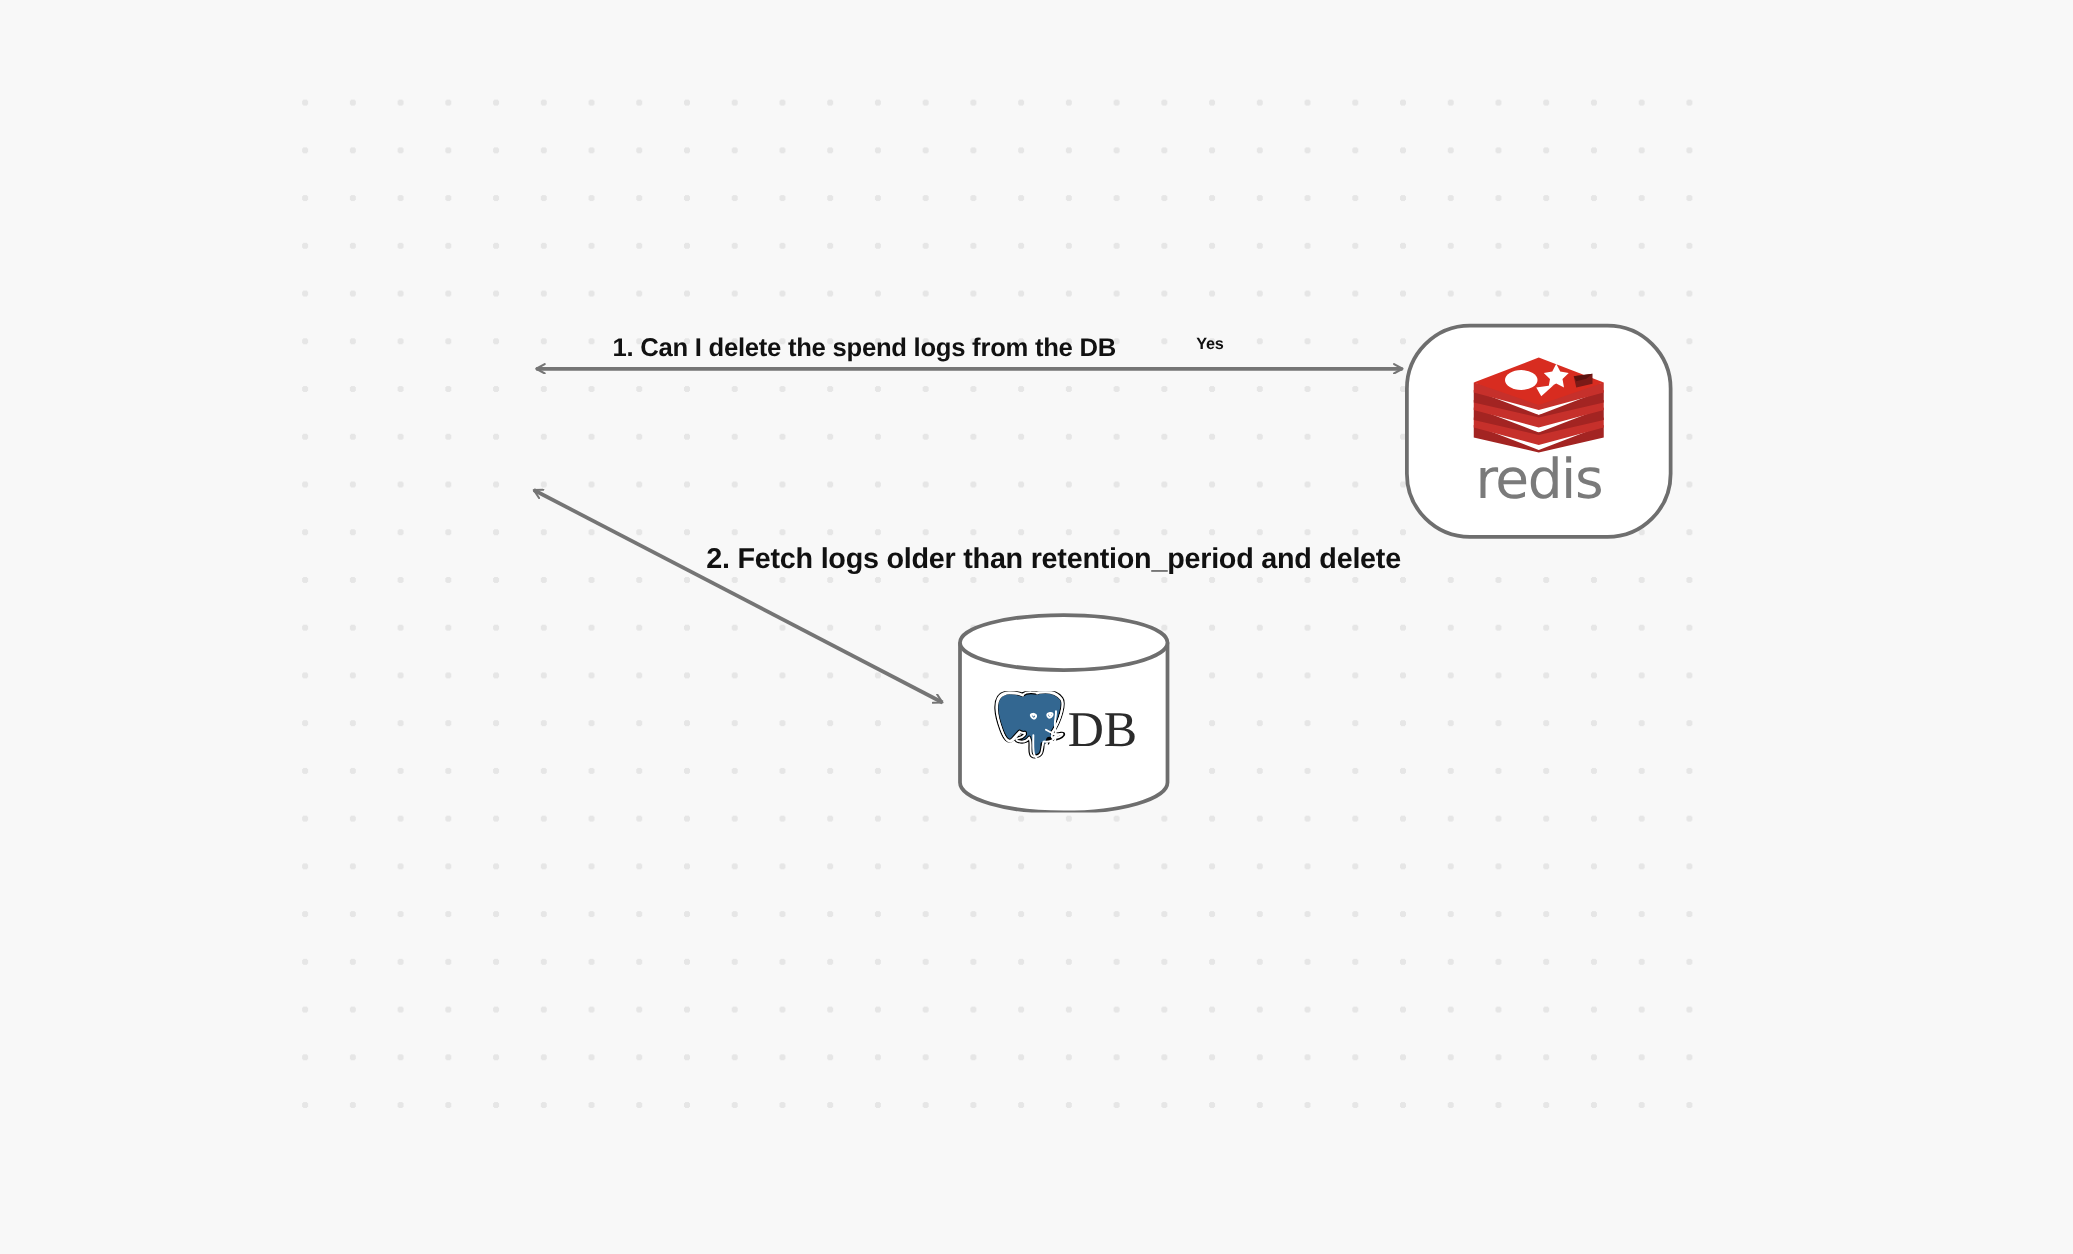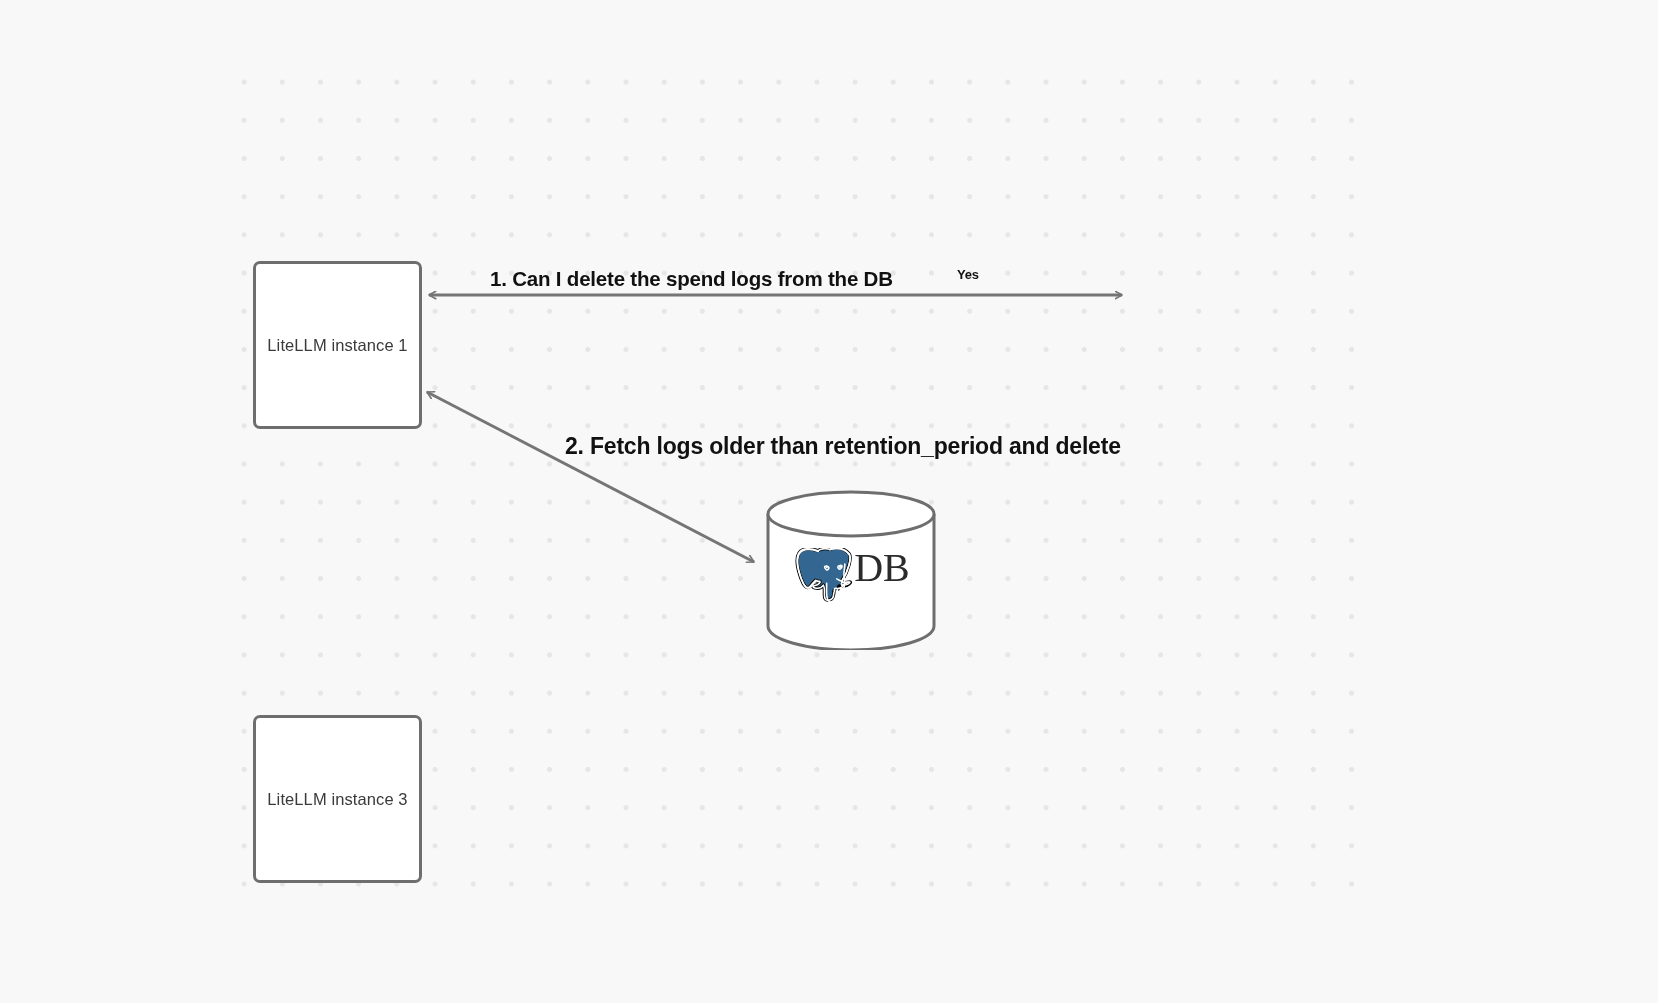--- a/index.html
+++ b/index.html
@@ -99,20 +99,21 @@
     height: 160px;
   }
   #node-db .db-svg { position: absolute; left: 0; top: 0; }
   #node-db .db-content {
     position: absolute;
     left: 0;
     top: 58px;
     width: 172px;
     height: 72px;
     display: flex;
+    align-items: center;
     justify-content: center;
   }
   #node-db .db-text {
     font-size: 40px;
     color: #2b2b2b;
     font-family: "Liberation Serif", serif;
     letter-spacing: 0px;
     line-height: 1;
   }
 
@@ -175,29 +176,50 @@
       <line x1="415" y1="392" x2="742" y2="562" stroke="#757575" stroke-width="3" marker-start="url(#arrow-start)" marker-end="url(#arrow-end)"></line>
     </g>
   </svg>
 
   <div class="edge-label" id="edge-label-1">1.  Can I delete the spend logs from the DB</div>
 
   <div class="edge-label" id="edge-label-yes">Yes</div>
 
   <div class="edge-label" id="edge-label-2">2.  Fetch logs older than retention_period and delete</div>
 
-  <div class="node-box" id="node-litellm-1">
-    <span class="node-label">LiteLLM instance 1</span>
+
+
+
+  <div id="node-redis">
+    <div class="redis-logo">
+      <svg width="112" height="80" viewBox="0 0 112 80">
+
+        <path d="M4 56 L56 76 L108 56 L108 66 L56 78 L4 66 Z" fill="#a32422"></path>
+        <path d="M4 50 L56 62 L108 50 L108 58 L56 72 L4 58 Z" fill="#c6302b"></path>
+
+        <path d="M4 42 L56 62 L108 42 L108 52 L56 64 L4 52 Z" fill="#a32422"></path>
+        <path d="M4 36 L56 48 L108 36 L108 44 L56 58 L4 44 Z" fill="#c6302b"></path>
+
+        <path d="M4 28 L56 48 L108 28 L108 38 L56 50 L4 38 Z" fill="#a32422"></path>
+        <path d="M4 22 L56 34 L108 22 L108 30 L56 44 L4 30 Z" fill="#c6302b"></path>
+
+        <path d="M4 22 L56 2 L108 22 L56 40 Z" fill="#d82c20"></path>
+
+        <ellipse cx="42" cy="20" rx="13" ry="8" fill="#ffffff"></ellipse>
+
+        <path d="M70 7 L73.2 13.2 L80 14.3 L75 19.1 L76.2 26 L70 22.8 L63.8 26 L65 19.1 L60 14.3 L66.8 13.2 Z" fill="#ffffff"></path>
+
+        <path d="M54 26 L68 24 L58 33 Z" fill="#ffffff"></path>
+
+        <path d="M84 17 L99 15 L99 23 L86 26 Z" fill="#7b1a17"></path>
+        <path d="M84 17 L99 15 L94 19 L86 21 Z" fill="#5c120f"></path>
+      </svg>
+      <div class="redis-wordmark">redis</div>
+    </div>
   </div>
-
-
-  <div class="node-box" id="node-litellm-3">
-    <span class="node-label">LiteLLM instance 3</span>
-  </div>
-
 
   <div id="node-db">
     <svg class="db-svg" width="172" height="160" viewBox="0 0 172 160">
       <path d="M3 24 L3 136 A83 24 0 0 0 169 136 L169 24" fill="#ffffff" stroke="#6e6e6e" stroke-width="3"></path>
       <ellipse cx="86" cy="24" rx="83" ry="22" fill="#ffffff" stroke="#6e6e6e" stroke-width="3"></ellipse>
     </svg>
     <div class="db-content">
       <svg width="62" height="62" viewBox="0 0 64 64">
         <g stroke="#000000" stroke-width="3.4" stroke-linejoin="round" stroke-linecap="round" fill="#336791">
           <path d="M47.5 42.6c0.4-3.3 0.3-3.8 2.8-3.3l0.6 0.1c1.9 0.1 4.4-0.3 5.9-1 3.1-1.4 5-3.8 1.9-3.2-7 1.4-7.5-0.9-7.5-0.9 7.4-11 10.5-24.9 7.8-28.3-7.3-9.3-19.9-4.9-20.1-4.8h-0.1c-1.4-0.3-3-0.5-4.7-0.5-3.2-0.1-5.6 0.8-7.4 2.2 0 0-22.4-9.2-21.4 11.6 0.2 4.4 6.3 33.5 13.7 24.7 2.7-3.2 5.3-5.9 5.3-5.9 1.3 0.8 2.8 1.3 4.4 1.1l0.1-0.1c0 0.4 0 0.8 0.1 1.2-1.9 2.1-1.3 2.5-5.1 3.2-3.8 0.8-1.6 2.2-0.1 2.5 1.8 0.5 5.9 1.1 8.7-2.9l-0.1 0.5c0.7 0.6 1.2 3.9 1.1 6.9-0.1 3 0.2 5.4 0.5 6.1 0.3 0.7 0.8 2.5 4.2 1.8 2.9-0.6 5.1-1.5 5.3-9.9"></path>

